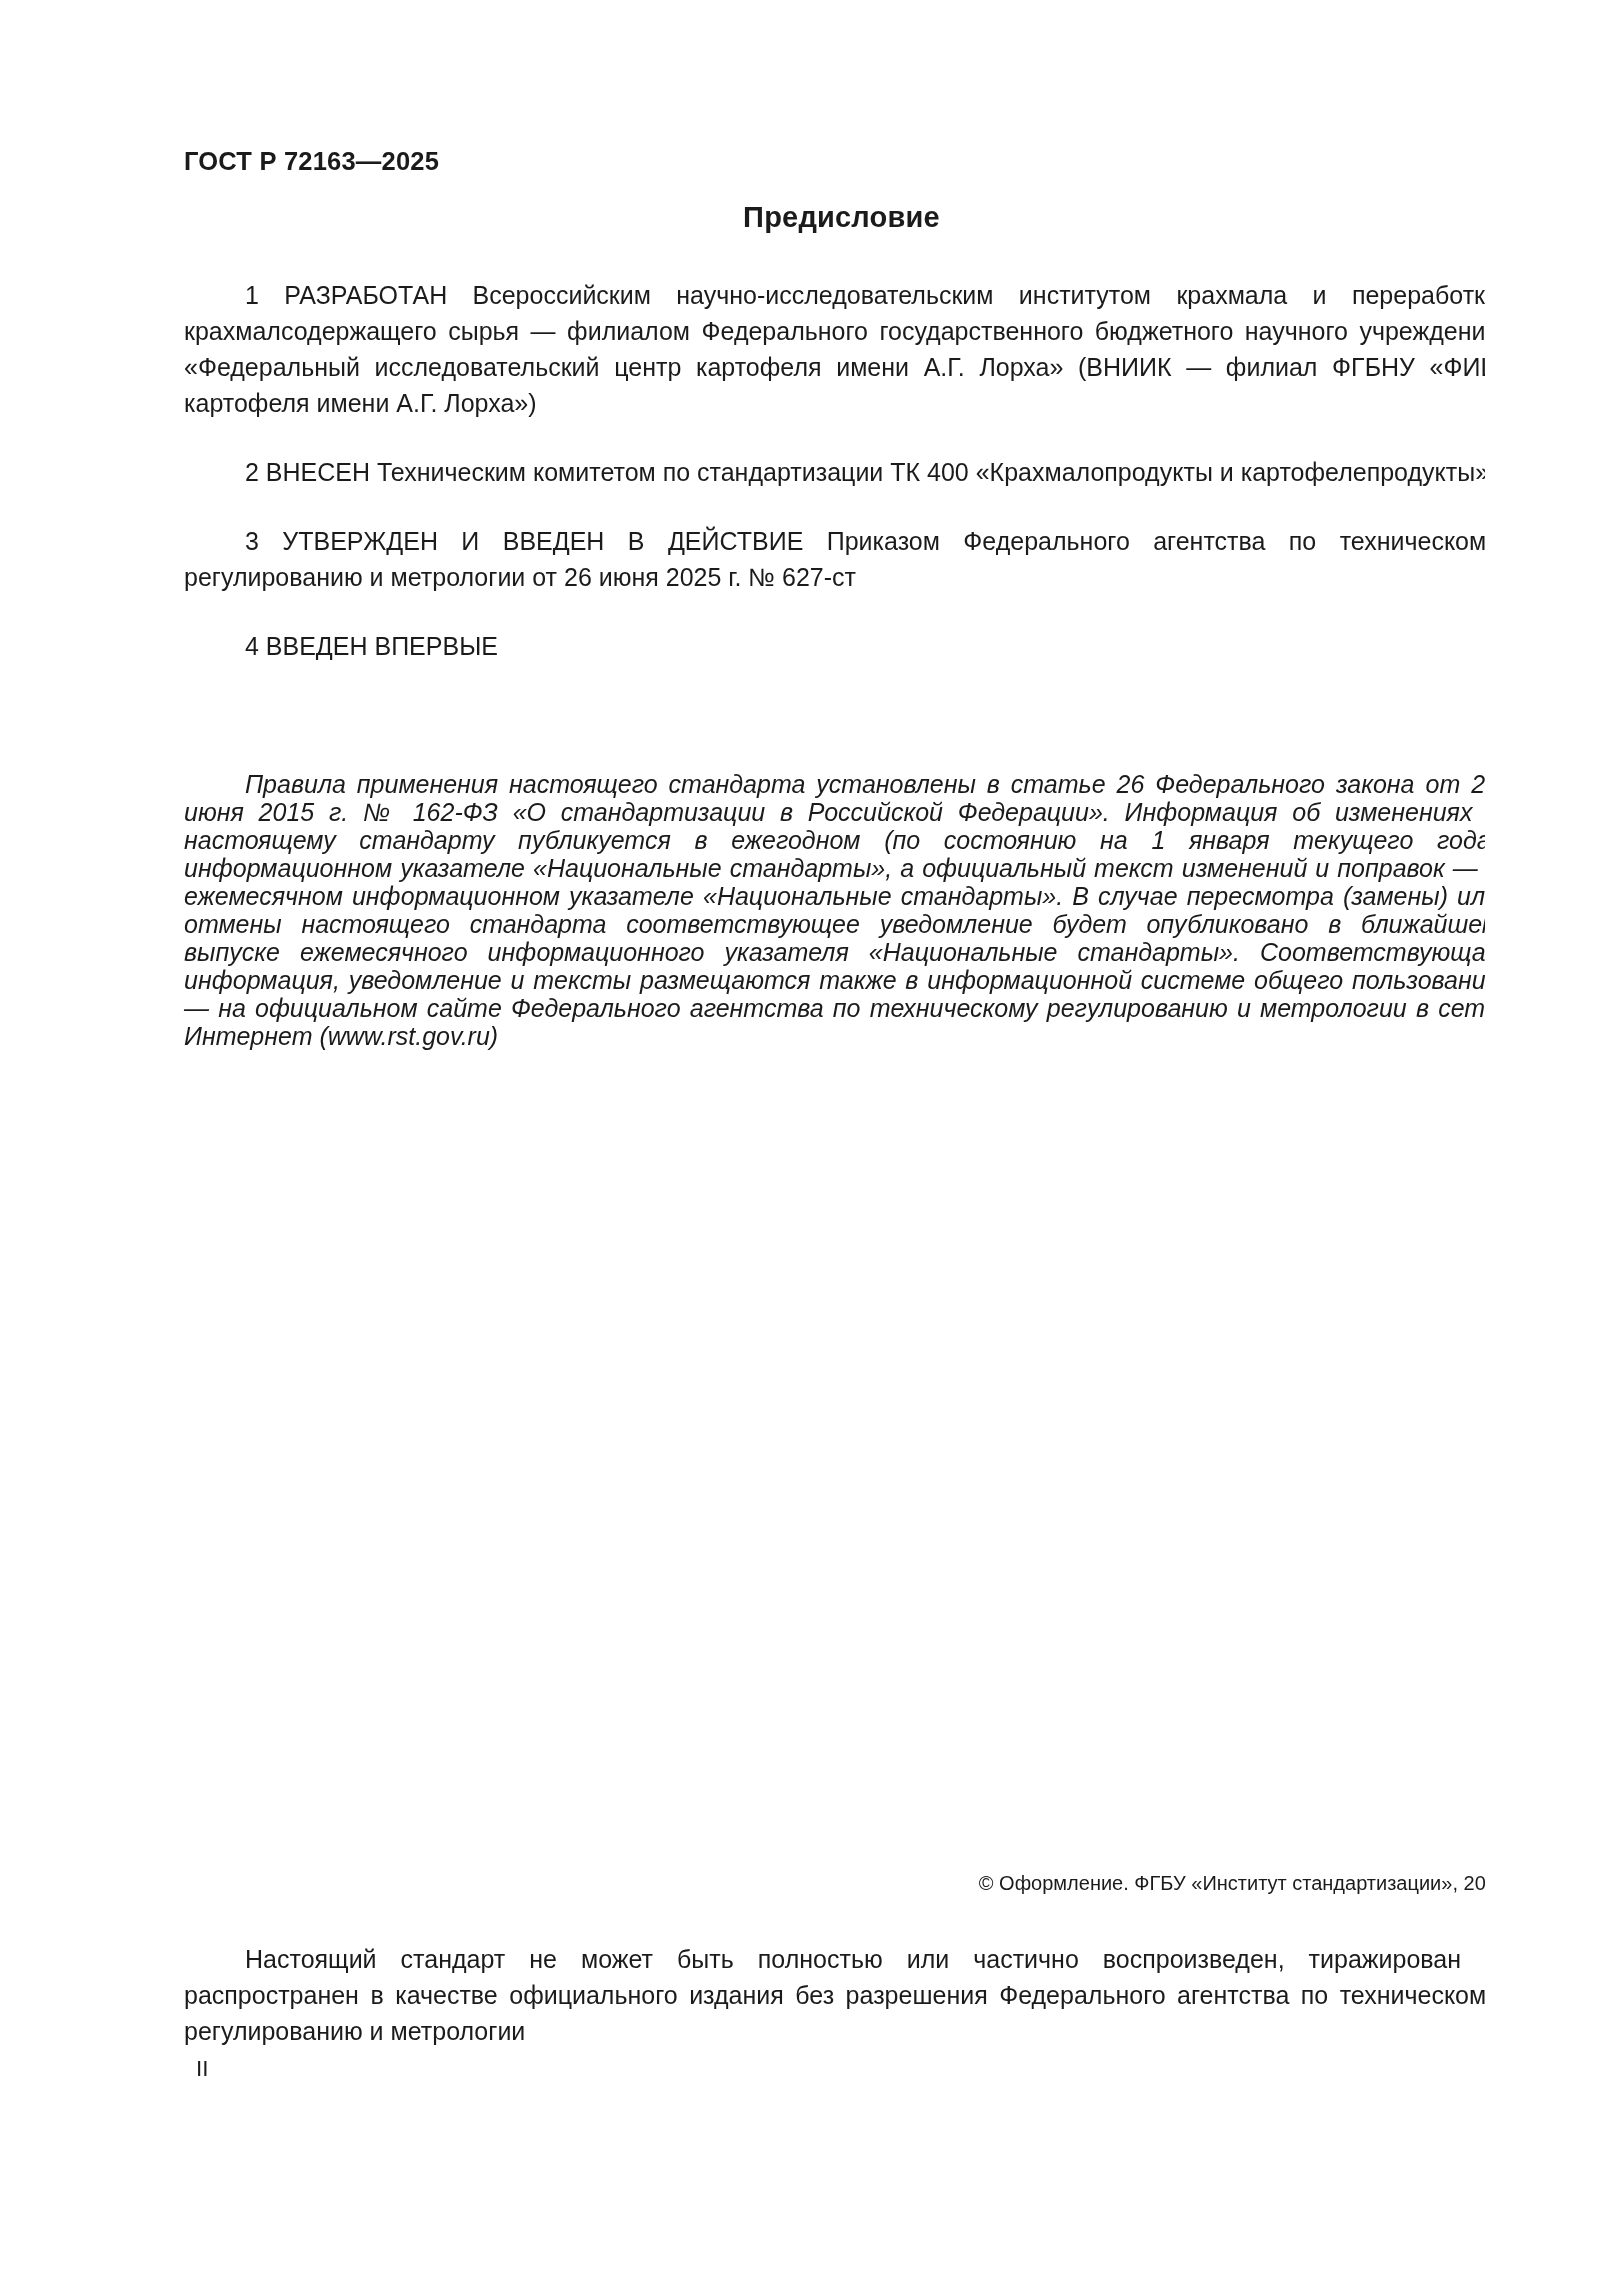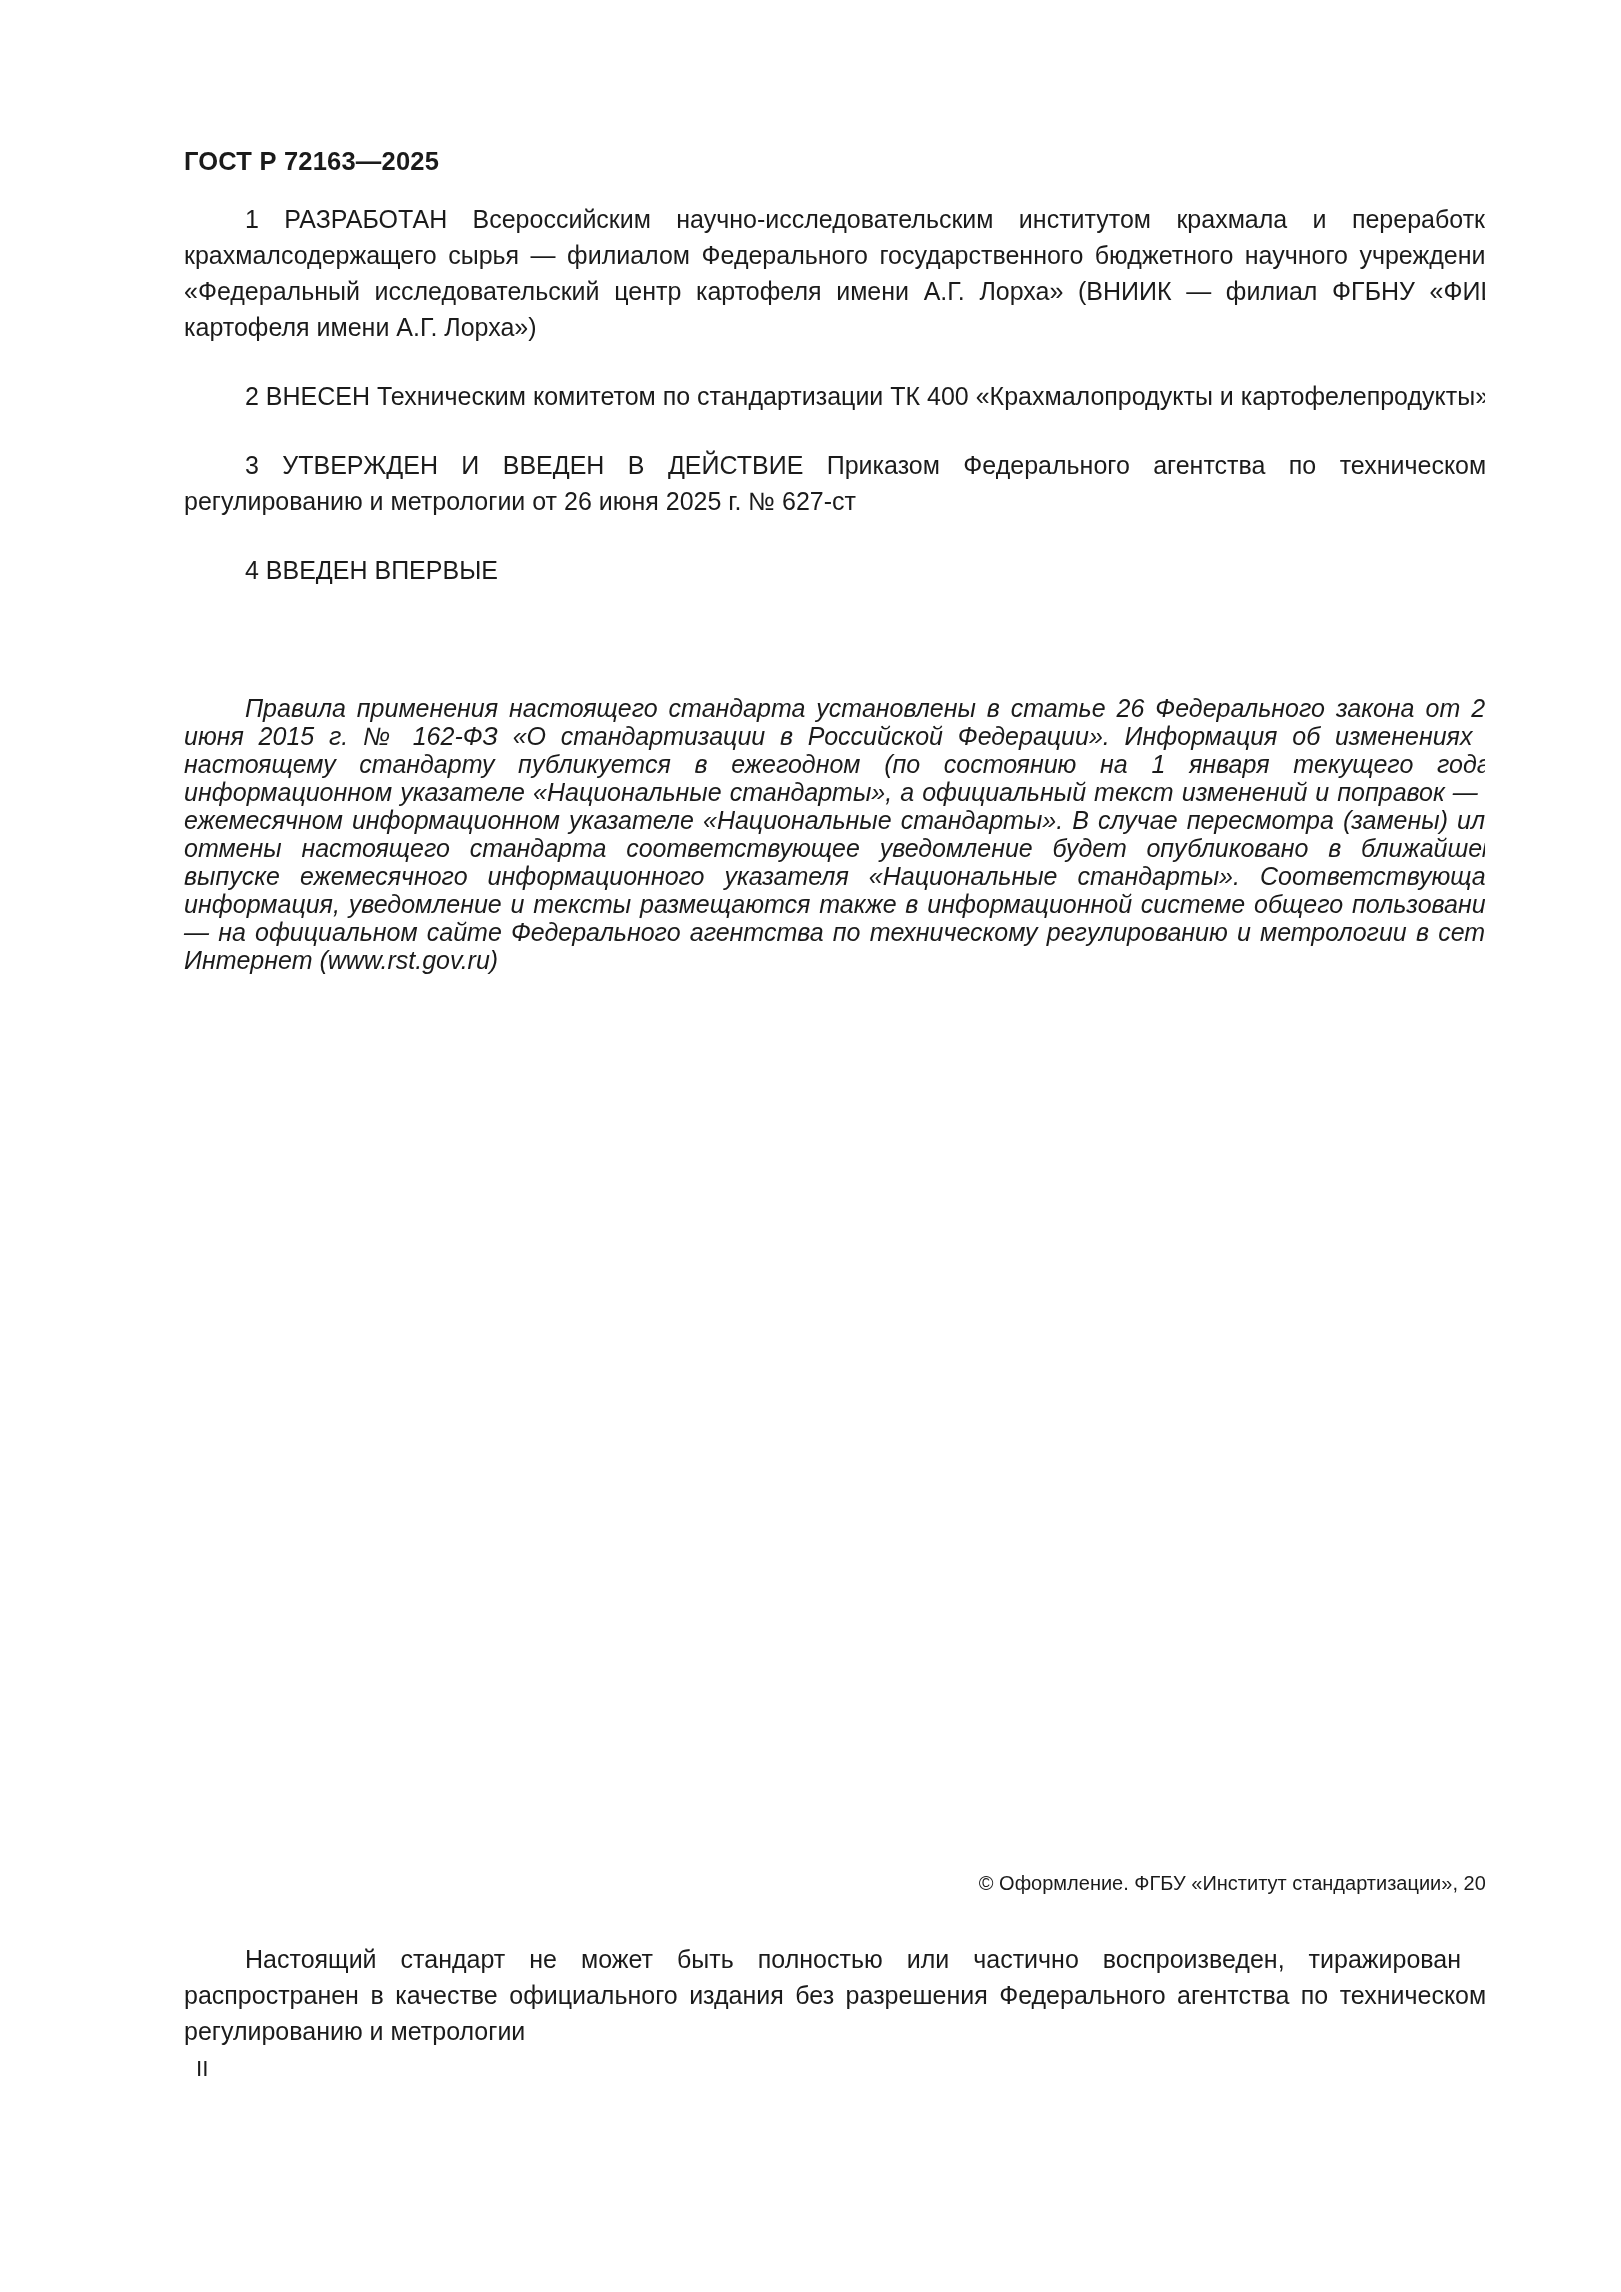--- a/index.html
+++ b/index.html
@@ -109,20 +109,21 @@
 </style>
 </head>
 <body>
 
 <div class="page">
 
   <div class="running-header">ГОСТ Р 72163—2025</div>
 
   <div class="content">
 
+    <h1 class="section-title">Предисловие</h1>
 
     <p class="clause">1  РАЗРАБОТАН Всероссийским научно-исследовательским институтом крахмала и переработки крахмалсодержащего сырья — филиалом Федерального государственного бюджетного научного учреждения «Федеральный исследовательский центр картофеля имени А.Г. Лорха» (ВНИИК — филиал ФГБНУ «ФИЦ картофеля имени А.Г. Лорха»)</p>
 
     <p class="clause">2  ВНЕСЕН Техническим комитетом по стандартизации ТК 400 «Крахмалопродукты и картофелепродукты»</p>
 
     <p class="clause">3  УТВЕРЖДЕН И ВВЕДЕН В ДЕЙСТВИЕ Приказом Федерального агентства по техническому регулированию и метрологии от 26 июня 2025 г. № 627-ст</p>
 
     <p class="clause last-clause">4  ВВЕДЕН ВПЕРВЫЕ</p>
 
     <p class="notice-block">Правила применения настоящего стандарта установлены в статье 26 Федерального закона от 29 июня 2015 г. № 162-ФЗ «О стандартизации в Российской Федерации». Информация об изменениях к настоящему стандарту публикуется в ежегодном (по состоянию на 1 января текущего года) информационном указателе «Национальные стандарты», а официальный текст изменений и поправок — в ежемесячном информационном указателе «Национальные стандарты». В случае пересмотра (замены) или отмены настоящего стандарта соответствующее уведомление будет опубликовано в ближайшем выпуске ежемесячного информационного указателя «Национальные стандарты». Соответствующая информация, уведомление и тексты размещаются также в информационной системе общего пользования — на официальном сайте Федерального агентства по техническому регулированию и метрологии в сети Интернет (www.rst.gov.ru)</p>

